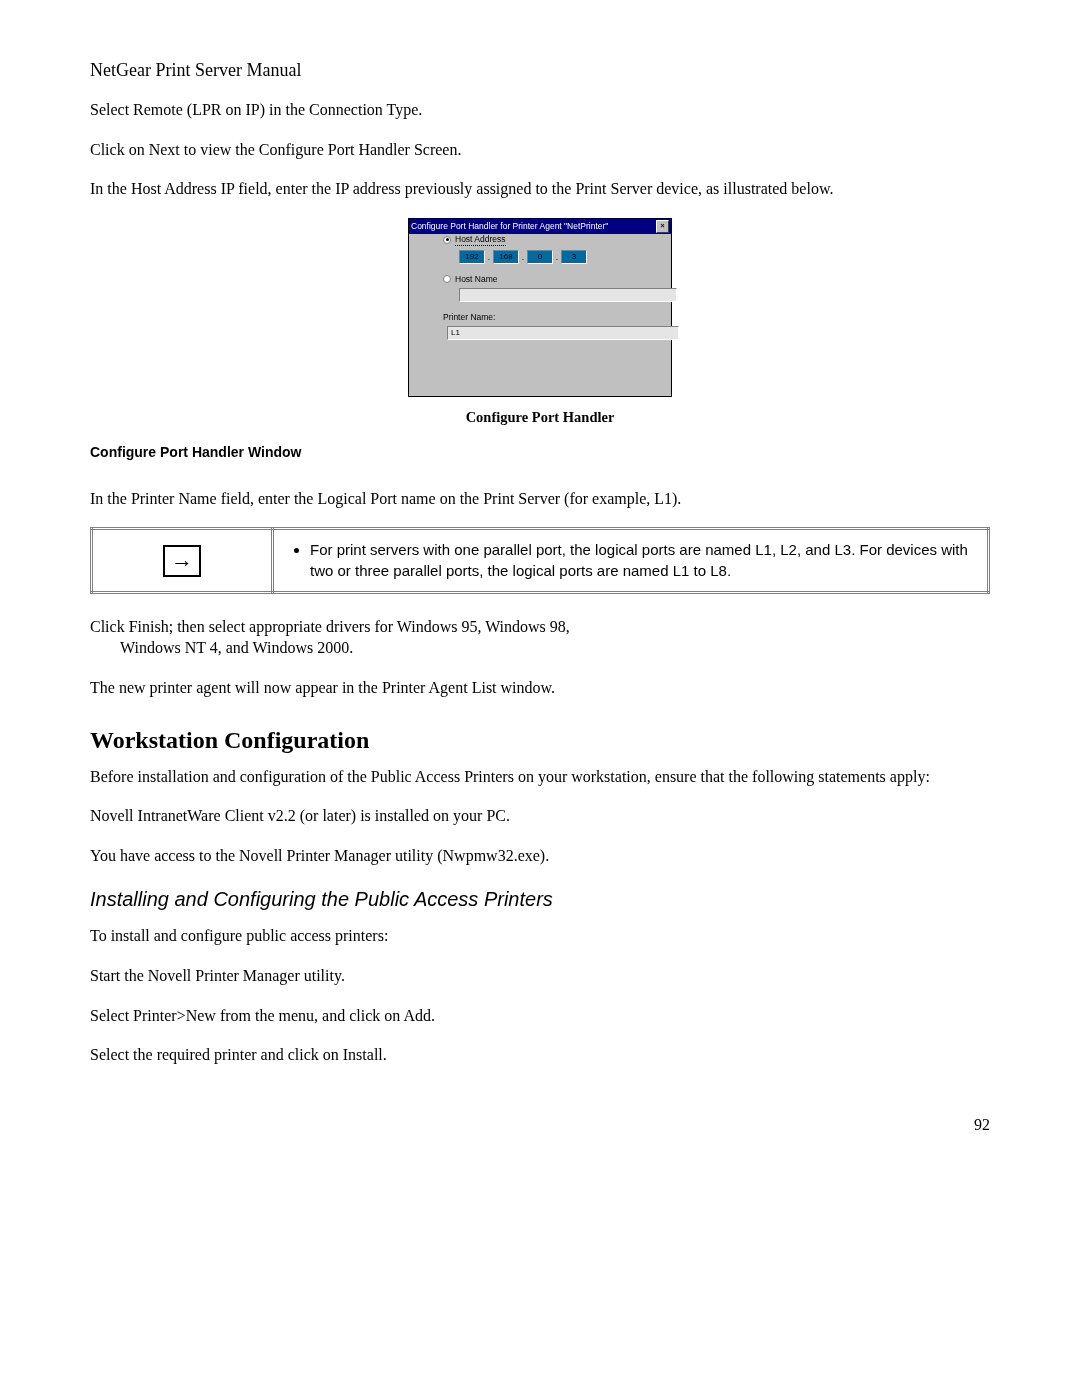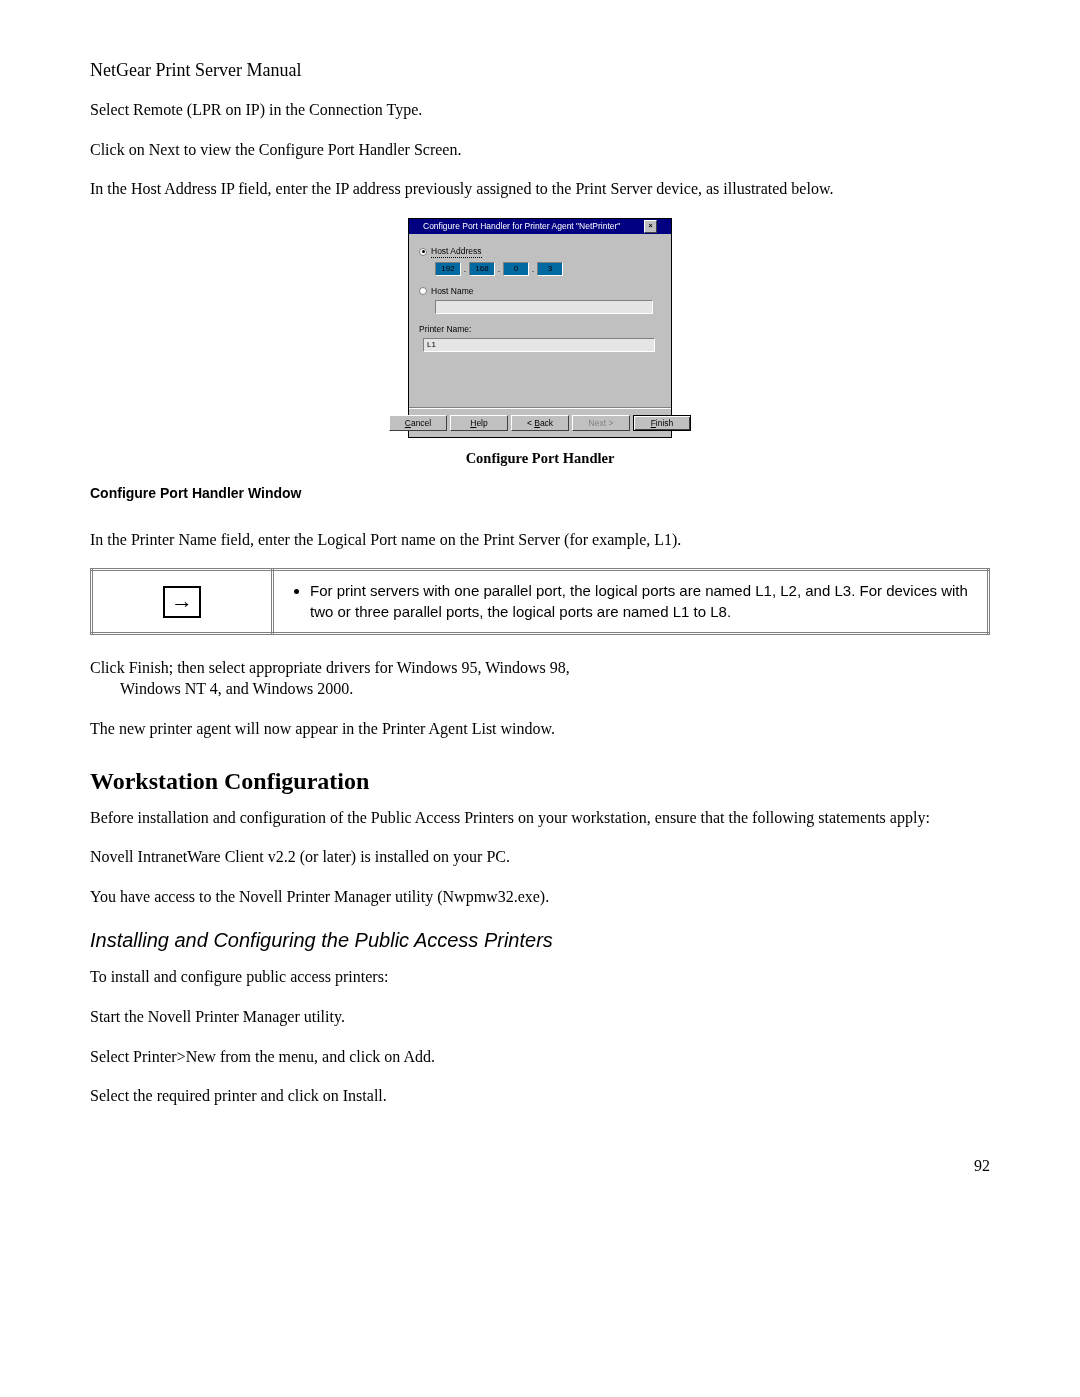--- a/index.html
+++ b/index.html
@@ -35,40 +35,41 @@
     font-family: Tahoma, Arial, sans-serif;
     font-size: 8.5px;
     color: #fff;
   }
   .dialog .titlebar {
     background: #000080;
     color: #fff;
     display: flex;
     justify-content: space-between;
     align-items: center;
-    padding: 1px 14px;
+    padding: 1px 2px;
     font-size: 8.5px;
   }
   .dialog .closebtn {
     width: 11px;
     height: 11px;
     background: #c0c0c0;
     border-top: 1px solid #fff;
     border-left: 1px solid #fff;
     border-right: 1px solid #404040;
     border-bottom: 1px solid #404040;
     color: #000;
     font-size: 7px;
     line-height: 9px;
     text-align: center;
     font-weight: bold;
   }
   .dialog-body {
-    padding: 12px 10px 6px 10px;
-    color: #000;
+    padding: 0 10px 6px 10px;
+    color: #000;
+    margin-left: 24px;
   }
   .radio-row {
     display: flex;
     align-items: center;
     gap: 4px;
     margin-bottom: 4px;
   }
   .radio {
     width: 8px;
     height: 8px;
@@ -254,27 +255,20 @@
       <div class="radio-row">
         <span class="radio"></span>
         <span class="dlg-label">Host Name</span>
       </div>
       <div class="textfield"></div>
 
       <div class="dlg-label">Printer Name:</div>
       <div class="textfield" style="margin-left:4px; width:224px;">L1</div>
       <div style="height:40px;"></div>
     </div>
-    <div class="button-row">
-      <span class="win-btn"><u>C</u>ancel</span>
-      <span class="win-btn"><u>H</u>elp</span>
-      <span class="win-btn">&lt; <u>B</u>ack</span>
-      <span class="win-btn disabled">Next &gt;</span>
-      <span class="win-btn default"><u>F</u>inish</span>
-    </div>
   </div>
 </div>
 
 <div class="caption">Configure Port Handler</div>
 <div class="section-sub">Configure Port Handler Window</div>
 
 <p>In the Printer Name field, enter the Logical Port name on the Print Server (for example, L1).</p>
 
 <table class="note-table">
   <tbody>

